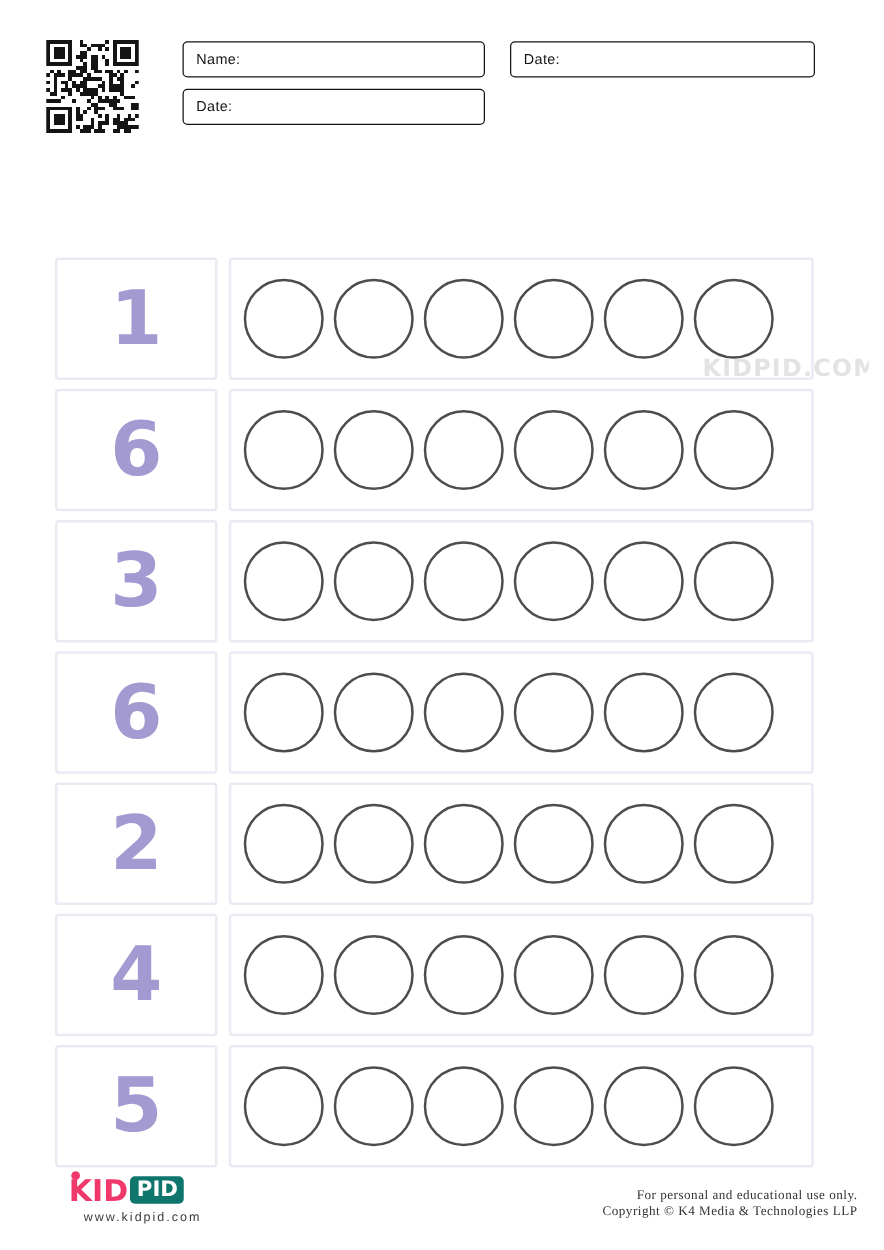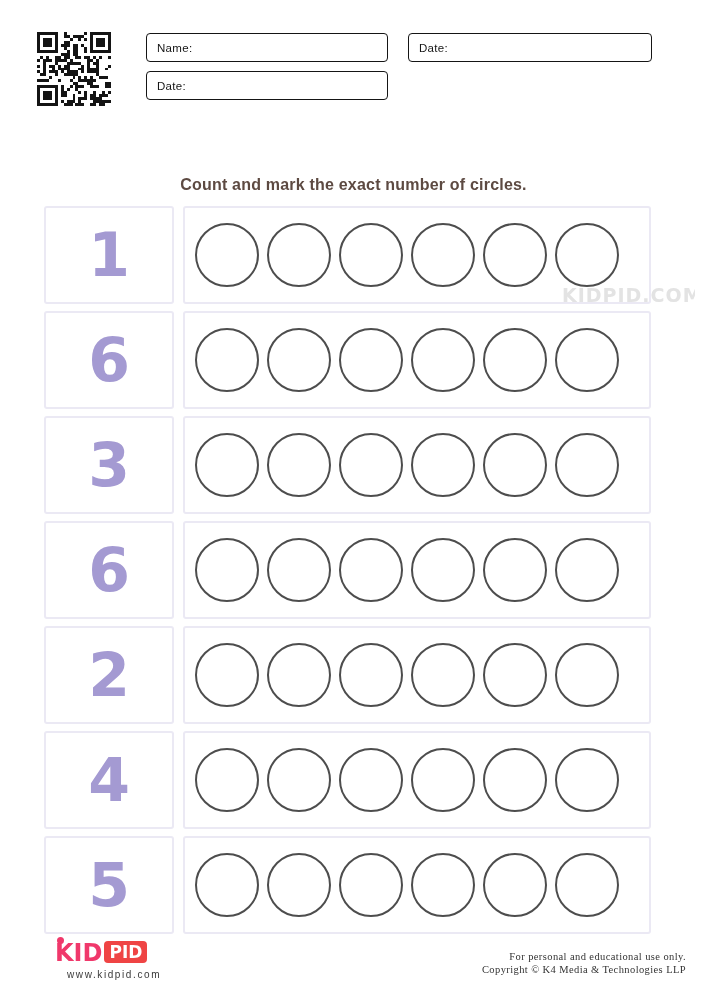--- a/index.html
+++ b/index.html
@@ -85,21 +85,21 @@
     position:absolute;left:2px;top:-4px;
     width:7px;height:7px;border-radius:50%;background:#f0386b;
   }
   .logo .kid{
     font-family:"DejaVu Sans", sans-serif;
     font-size:24px;font-weight:800;color:#f0386b;line-height:1;
     letter-spacing:0;
   }
   .logo .pid{
     font-family:"DejaVu Sans", sans-serif;
-    margin-left:2px;background:#ef4444;color:#ffffff;
+    margin-left:2px;background:#0f766e;color:#ffffff;
     font-size:17px;font-weight:800;line-height:1;
     padding:3px 5px 2px;border-radius:4px;
   }
   .website{
     margin-top:4px;font-size:10px;color:#3a3a3a;letter-spacing:1.6px;margin-left:12px;
   }
   .footer-right{
     position:absolute;right:9px;top:950px;text-align:right;
     font-family:"Liberation Serif", serif;
     font-size:10.5px;color:#333333;line-height:13px;letter-spacing:.4px;
@@ -332,21 +332,20 @@
   <div class="field name">
     <span>Name:</span>
   </div>
   <div class="field class">
     <span>Date:</span>
   </div>
   <div class="field date">
     <span>Date:</span>
   </div>
 
-  <div class="subtitle">Count and mark the exact number of circles.</div>
 
   <div class="watermark">KIDPID.COM</div>
 
   <div class="rows">
     <div class="row">
       <div class="num-box">
         <span class="num">1</span>
       </div>
       <div class="circles-box">
           <div class="circle"></div>

